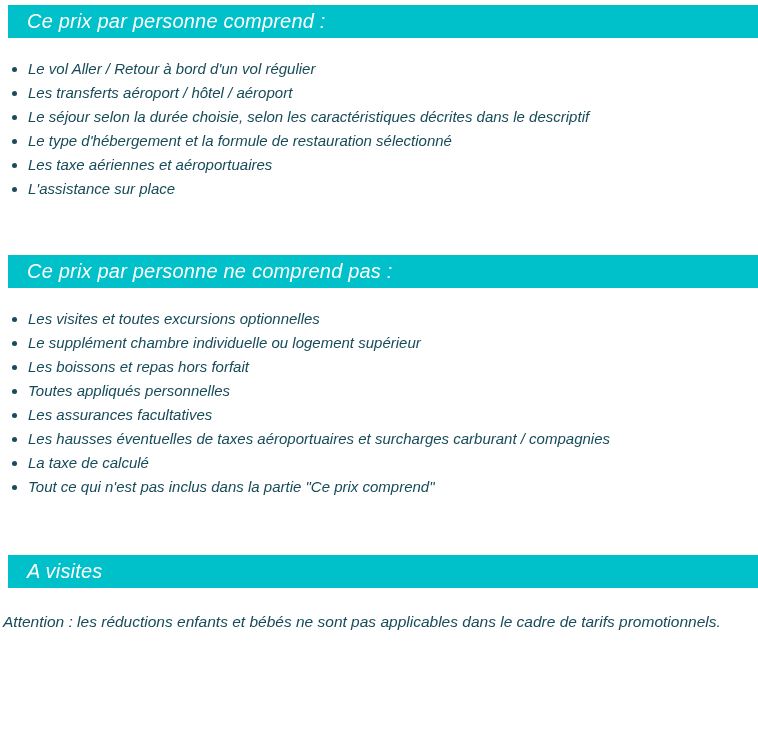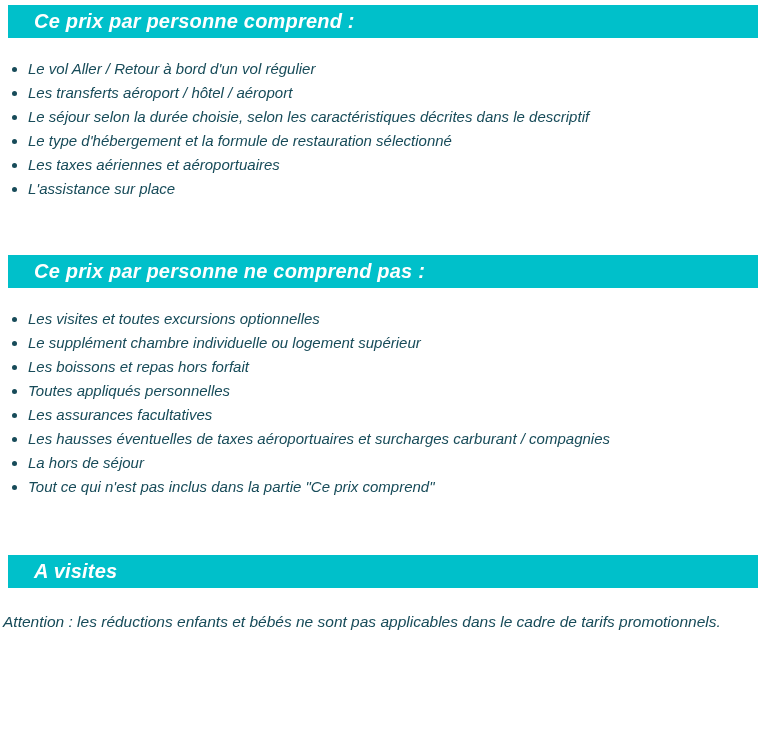--- a/index.html
+++ b/index.html
@@ -26,24 +26,24 @@
   }
   .banner {
     background: var(--accent);
     margin-left: 8px;
     height: 33px;
     display: flex;
     align-items: center;
     padding-left: 10px;
   }
   .banner h2 {
-    margin: 16px;
+    margin: 9px;
     color: #ffffff;
     font-size: 20px;
-    font-weight: bold;
+    font-weight: normal;
     font-style: italic;
     letter-spacing: 0.2px;
   }
   ul.bullet-list {
     margin: 19px 0 0 0;
     padding: 0 10px 0 28px;
     list-style: disc;
   }
   ul.bullet-list li {
     font-style: italic;
@@ -72,37 +72,37 @@
 
   <section class="section section-gap-1">
     <header class="banner">
       <h2>Ce prix par personne comprend :</h2>
     </header>
     <ul class="bullet-list">
       <li>Le vol Aller / Retour à bord d'un vol régulier</li>
       <li>Les transferts aéroport / hôtel / aéroport</li>
       <li>Le séjour selon la durée choisie, selon les caractéristiques décrites dans le descriptif</li>
       <li>Le type d'hébergement et la formule de restauration sélectionné</li>
-      <li>Les taxes aériennes et aéroportuaires</li>
+      <li>Les taxe aériennes et aéroportuaires</li>
       <li>L'assistance sur place</li>
     </ul>
   </section>
 
   <section class="section section-gap-2">
     <header class="banner">
       <h2>Ce prix par personne ne comprend pas :</h2>
     </header>
     <ul class="bullet-list">
       <li>Les visites et toutes excursions optionnelles</li>
       <li>Le supplément chambre individuelle ou logement supérieur</li>
       <li>Les boissons et repas hors forfait</li>
       <li>Toutes appliqués personnelles</li>
       <li>Les assurances facultatives</li>
       <li>Les hausses éventuelles de taxes aéroportuaires et surcharges carburant / compagnies</li>
-      <li>La hors de séjour</li>
+      <li>La taxe de calculé</li>
       <li>Tout ce qui n'est pas inclus dans la partie "Ce prix comprend"</li>
     </ul>
   </section>
 
   <section class="section">
     <header class="banner">
       <h2>A visites</h2>
     </header>
     <div class="notes">
       <p>Attention : les réductions enfants et bébés ne sont pas applicables dans le cadre de tarifs promotionnels.</p>

